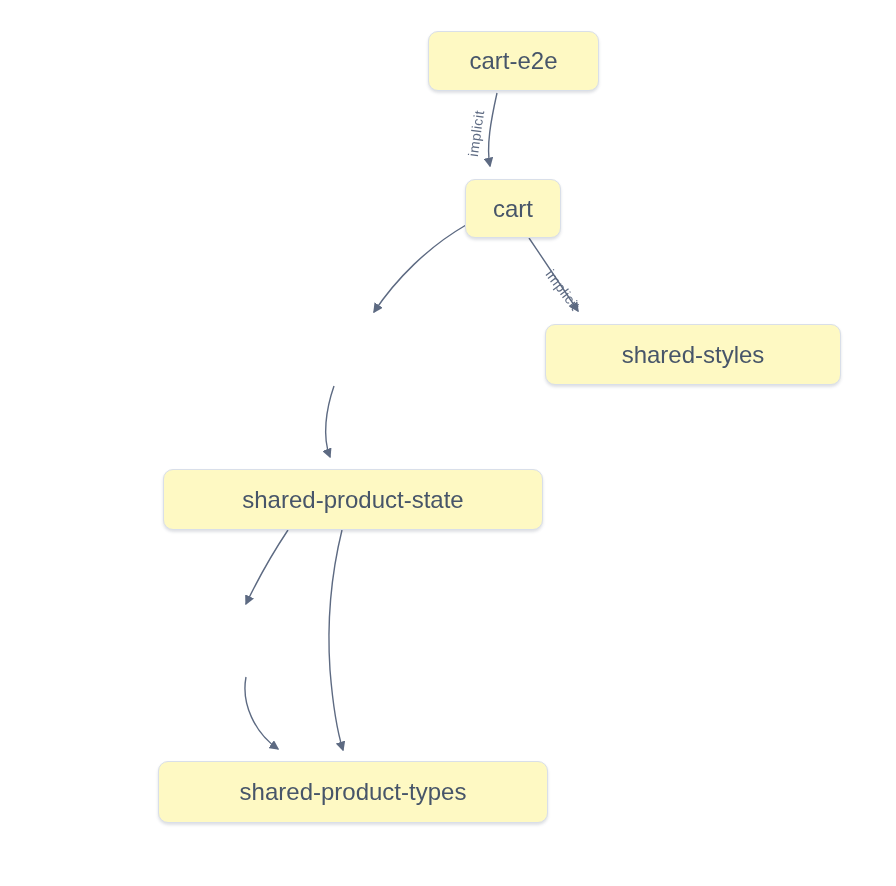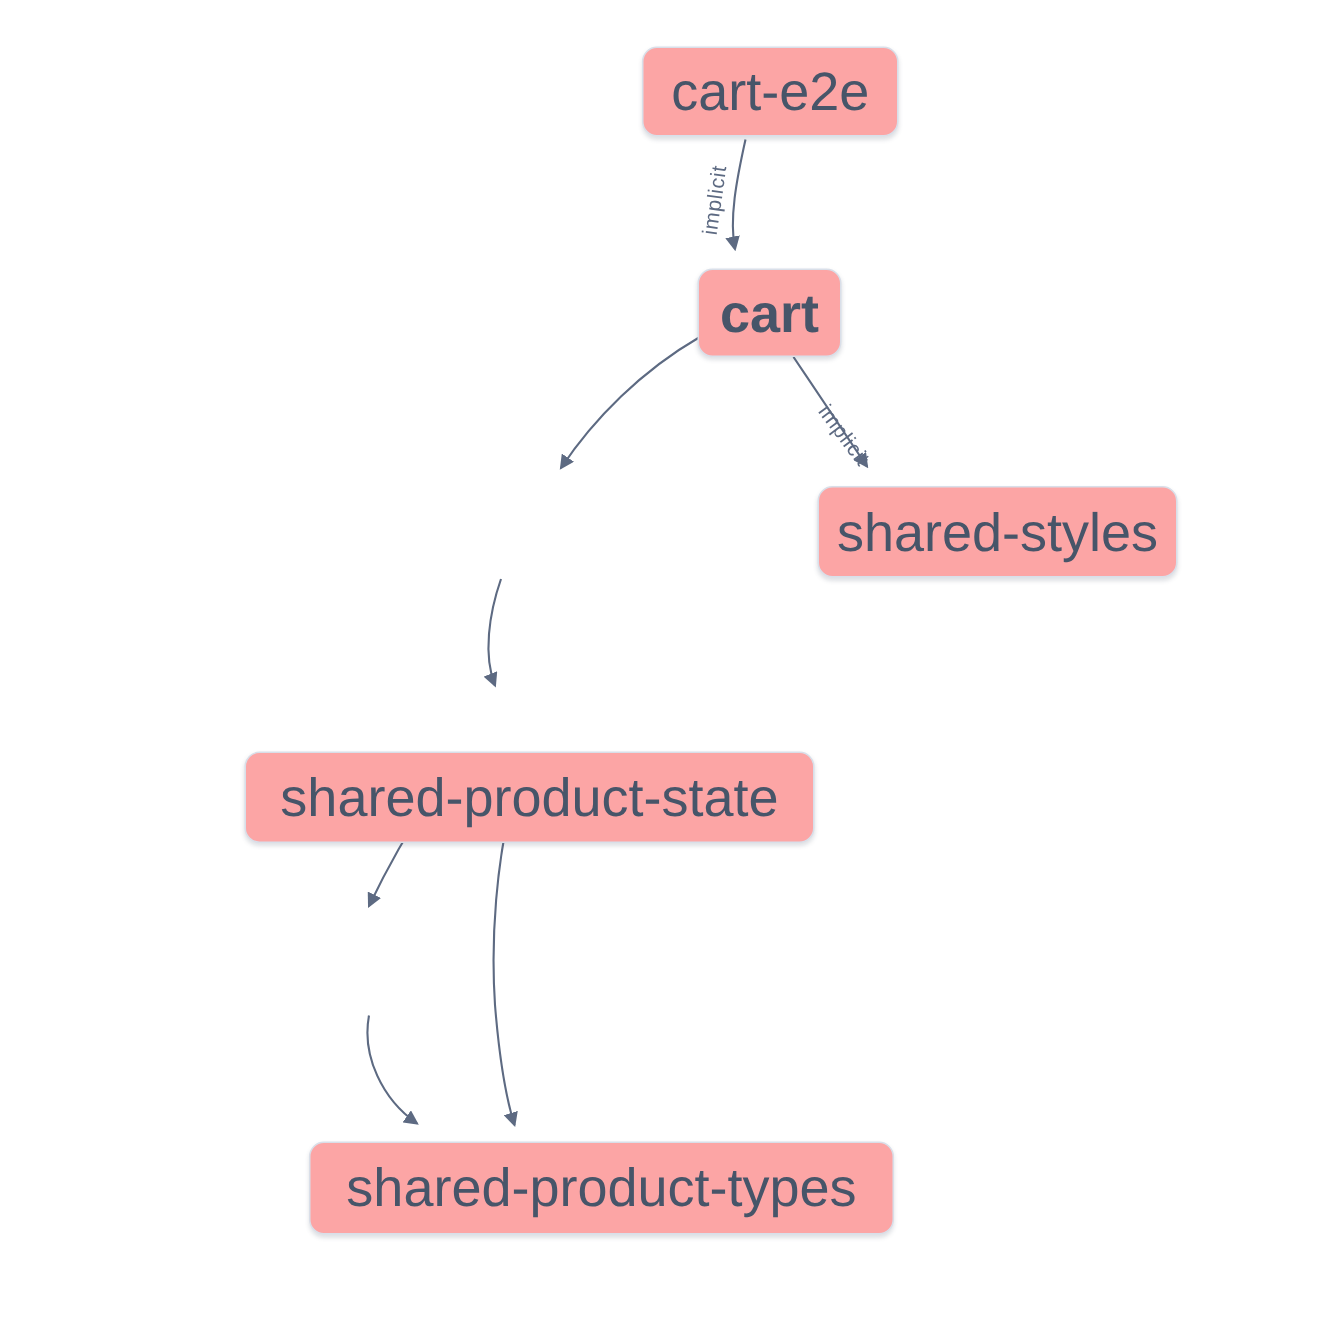--- a/index.html
+++ b/index.html
@@ -33,37 +33,37 @@
     fill: #5d6a82;
     letter-spacing: 0.5px;
     text-anchor: middle;
   }
   .node {
     position: absolute;
     box-sizing: border-box;
     display: flex;
     align-items: center;
     justify-content: center;
-    background: #fca5a5;
+    background: #fef9c3;
     border: 1px solid #d9dfe9;
     border-radius: 10px;
     box-shadow: 0 2px 3px rgba(71, 85, 105, 0.18);
     color: #475569;
-    font-size: 36px;
+    font-size: 24px;
     white-space: nowrap;
     cursor: pointer;
     user-select: none;
   }
   .n-cart-e2e             { left: 428px; top: 31px;  width: 171px; height: 60px; }
-  .n-cart                 { left: 465px; top: 179px; width: 96px;  height: 59px; font-weight: bold; }
+  .n-cart                 { left: 465px; top: 179px; width: 96px;  height: 59px; }
   .n-cart-cart-page       { left: 218px; top: 324px; width: 273px; height: 61px; }
-  .n-shared-styles        { left: 545px; top: 324px; width: 240px; height: 61px; }
-  .n-shared-product-state { left: 163px; top: 469px; width: 380px; height: 61px; margin-top: 32px; }
+  .n-shared-styles        { left: 545px; top: 324px; width: 296px; height: 61px; }
+  .n-shared-product-state { left: 163px; top: 469px; width: 380px; height: 61px; }
   .n-shared-product-data  { left: 47px;  top: 616px; width: 373px; height: 61px; }
-  .n-shared-product-types { left: 158px; top: 761px; width: 390px; height: 62px; margin-left: 48px; }
+  .n-shared-product-types { left: 158px; top: 761px; width: 390px; height: 62px; }
 </style>
 </head>
 <body>
 
 <div id="stage">
 
   <svg id="edge-layer" viewBox="0 0 896 886" xmlns="http://www.w3.org/2000/svg">
     <defs>
       <marker id="arrow" viewBox="0 0 10 10" refX="8.5" refY="5" markerWidth="7" markerHeight="7" orient="auto-start-reverse">
         <path d="M 0 0 L 10 5 L 0 10 z" fill="#5d6a82"></path>

